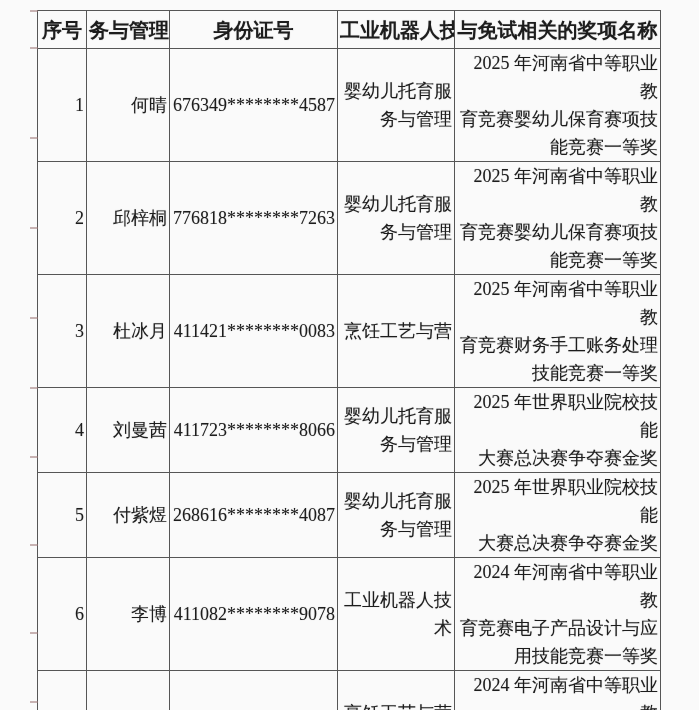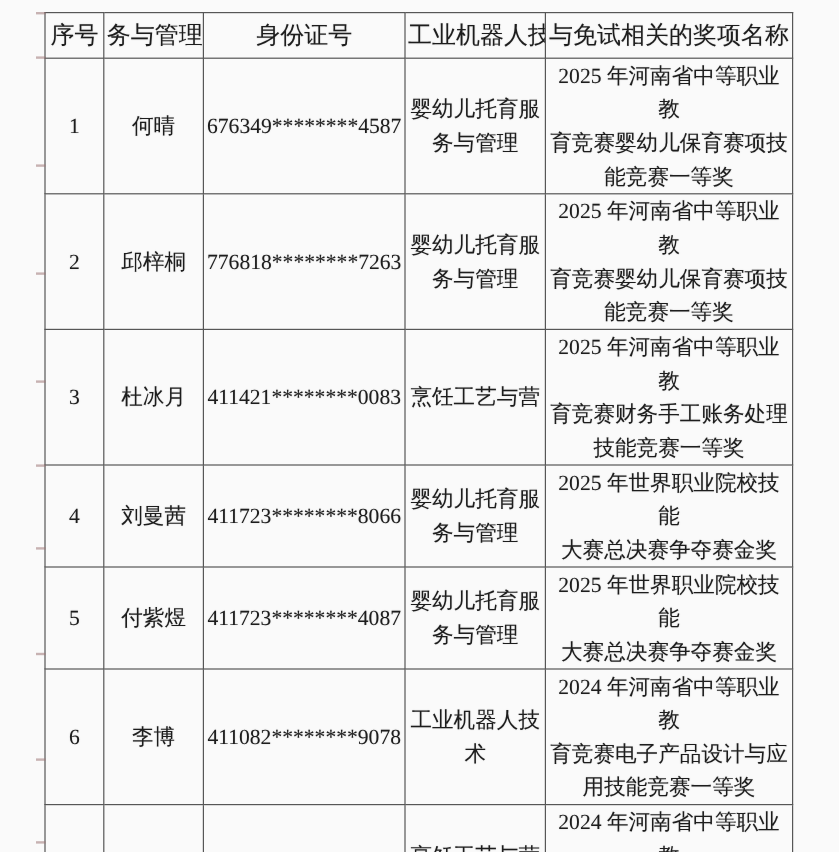--- a/index.html
+++ b/index.html
@@ -29,30 +29,31 @@
     border: 1px solid #565656;
     text-align: center;
     vertical-align: middle;
     color: #1d1d1d;
     padding: 0 2px;
     overflow: hidden;
     text-shadow: 0 0 1px rgba(60,60,60,0.35);
   }
   .doc-table th {
     font-size: 20px;
-    font-weight: normal;
+    font-weight: bold;
     height: 37px;
     line-height: 24px;
     white-space: nowrap;
     text-align: center;
   }
   .doc-table td {
     font-size: 18px;
     line-height: 28px;
     white-space: pre-line;
+    text-align: right;
   }
   tr.rh90 { height: 90px; }
   tr.rh88 { height: 88px; }
   tr.rh70 { height: 70px; }
   tr.rh69 { height: 69px; }
   
   .tick {
     position: absolute;
     left: 30px;
     width: 8px;
@@ -118,21 +119,21 @@
         <td>刘曼茜</td>
         <td>411723********8066</td>
         <td>婴幼儿托育服
 务与管理</td>
         <td>2025 年世界职业院校技能
 大赛总决赛争夺赛金奖</td>
       </tr>
       <tr class="rh69">
         <td>5</td>
         <td>付紫煜</td>
-        <td>411723********4087</td>
+        <td>268616********4087</td>
         <td>婴幼儿托育服
 务与管理</td>
         <td>2025 年世界职业院校技能
 大赛总决赛争夺赛金奖</td>
       </tr>
       <tr class="rh88">
         <td>6</td>
         <td>李博</td>
         <td>411082********9078</td>
         <td>工业机器人技

